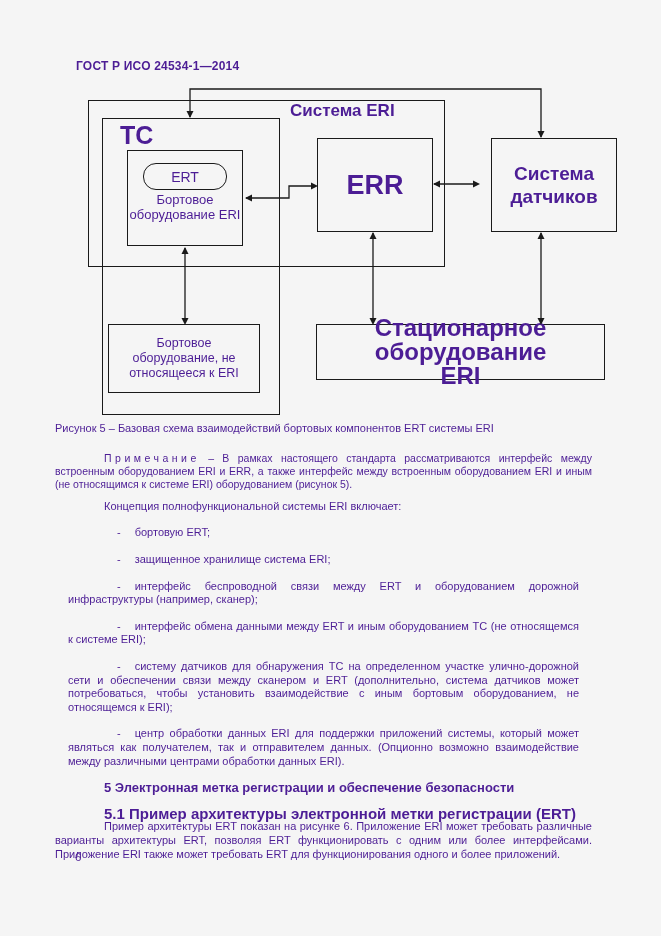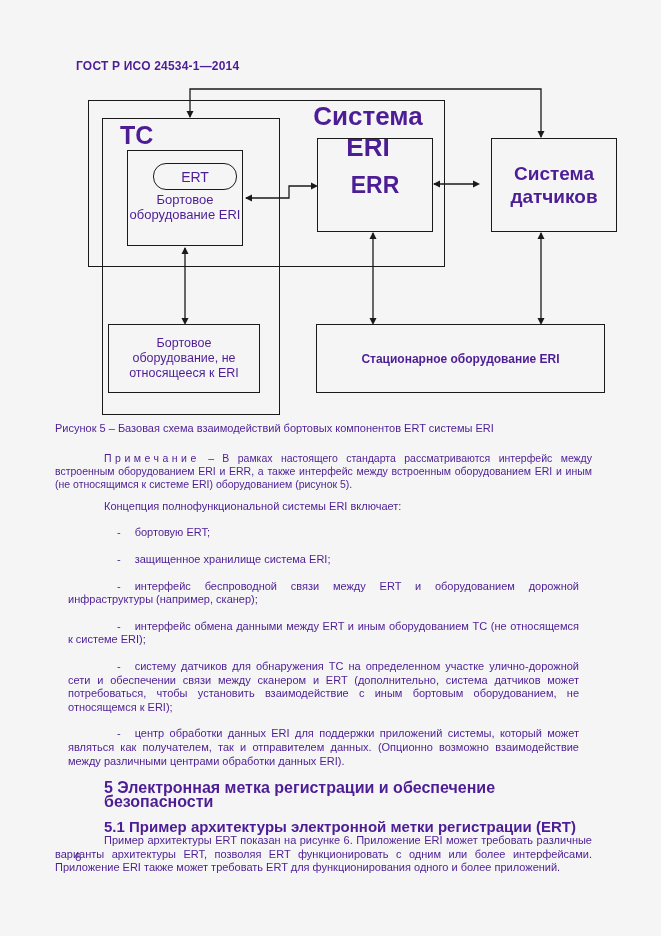--- a/index.html
+++ b/index.html
@@ -5,48 +5,48 @@
   html,body{margin:0;padding:0;}
   body{background:#e8e8e8;font-family:"Liberation Sans","DejaVu Sans",sans-serif;}
   .screen{position:relative;width:661px;height:936px;background:#f5f5f5;overflow:hidden;color:#4c1d95;}
 
   .doc-header{position:absolute;left:76px;top:59px;font-size:12px;font-weight:bold;letter-spacing:.2px;}
 
   
   .diagram{position:absolute;left:0;top:85px;width:661px;height:340px;}
   .dbox{position:absolute;border:1.5px solid #1a1a1a;background:transparent;box-sizing:border-box;
         display:flex;align-items:center;justify-content:center;text-align:center;}
-  .outer-label{position:absolute;left:290px;top:16px;width:156px;text-align:center;
-               font-size:26px;font-weight:bold;}
+  .outer-label{position:absolute;left:290px;top:16px;width:156px;text-align:left;
+               font-size:17px;font-weight:bold;}
   .tc-label{position:absolute;left:120px;top:36px;font-size:25px;font-weight:bold;}
   .box-outer{left:88px;top:15px;width:357px;height:167px;}
   .box-tc{left:102px;top:33px;width:178px;height:297px;}
   .box-onboard{left:127px;top:65px;width:116px;height:96px;}
-  .box-ert{left:153px;top:78px;width:84px;height:27px;font-size:14px;border-radius:13px;}
+  .box-ert{left:143px;top:78px;width:84px;height:27px;font-size:14px;border-radius:13px;}
   .onboard-text{position:absolute;left:127px;top:107px;width:116px;text-align:center;
                 font-size:13px;line-height:15px;}
-  .box-err{left:317px;top:53px;width:116px;height:94px;font-size:23px;font-weight:bold;text-align:right;}
+  .box-err{left:317px;top:53px;width:116px;height:94px;font-size:27px;font-weight:bold;text-align:right;}
   .box-sensors{left:479px;top:53px;width:126px;height:94px;font-size:19px;font-weight:bold;line-height:23px;margin-left:12px;}
   .box-noneri{left:108px;top:239px;width:152px;height:69px;font-size:12.5px;line-height:15px;}
   .box-noneri .inner{max-width:114px;}
-  .box-stationary{left:316px;top:239px;width:289px;height:69px;font-size:12px;font-weight:bold;line-height:24px;}
+  .box-stationary{left:316px;top:239px;width:289px;height:56px;font-size:24px;font-weight:bold;line-height:24px;}
   .box-stationary .inner{max-width:214px;}
   .connectors{position:absolute;left:0;top:0;width:661px;height:340px;pointer-events:none;}
   .connectors path,.connectors line{stroke:#1a1a1a;stroke-width:1.3;fill:none;}
   .connectors polygon{fill:#1a1a1a;stroke:none;}
 
   
   .textcol{position:absolute;left:55px;top:422px;width:537px;font-size:11px;line-height:13.6px;}
   .caption{text-align:left;margin:0 0 16px 0;}
   .note{font-size:10.5px;line-height:13.4px;text-align:justify;margin:0 0 8px 0;text-indent:49px;}
   .note .sp{letter-spacing:3.5px;}
   .para{margin:0;text-align:justify;text-indent:49px;}
   .bullet{margin:13px;text-align:justify;text-indent:49px;}
   .bullet .dash{margin-right:14px;}
-  .h5{font-size:16px;font-weight:bold;margin:9px 0 12px 0;padding-left:49px;text-indent:0;}
+  .h5{font-size:13px;font-weight:bold;margin:9px 0 12px 0;padding-left:49px;text-indent:0;}
   .h51{font-size:15px;font-weight:bold;margin:0;padding-left:49px;}
   .page-num{position:absolute;left:75px;top:851px;font-size:11.5px;}
 </style>
 </head>
 <body>
 
 <div class="screen">
 
   <div class="doc-header">ГОСТ Р ИСО 24534-1—2014</div>
 

